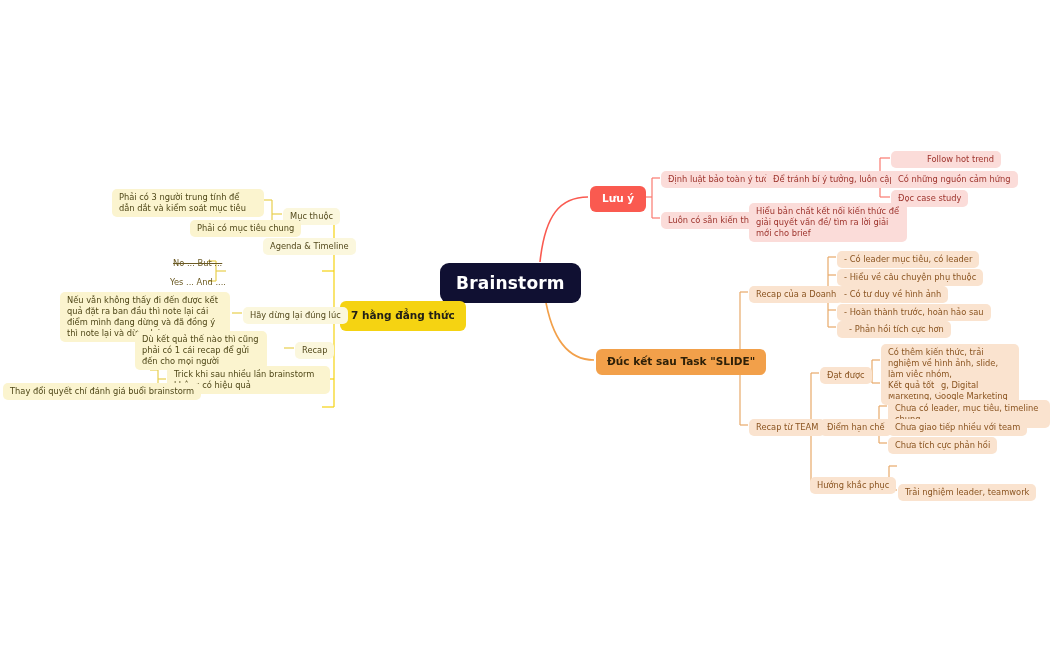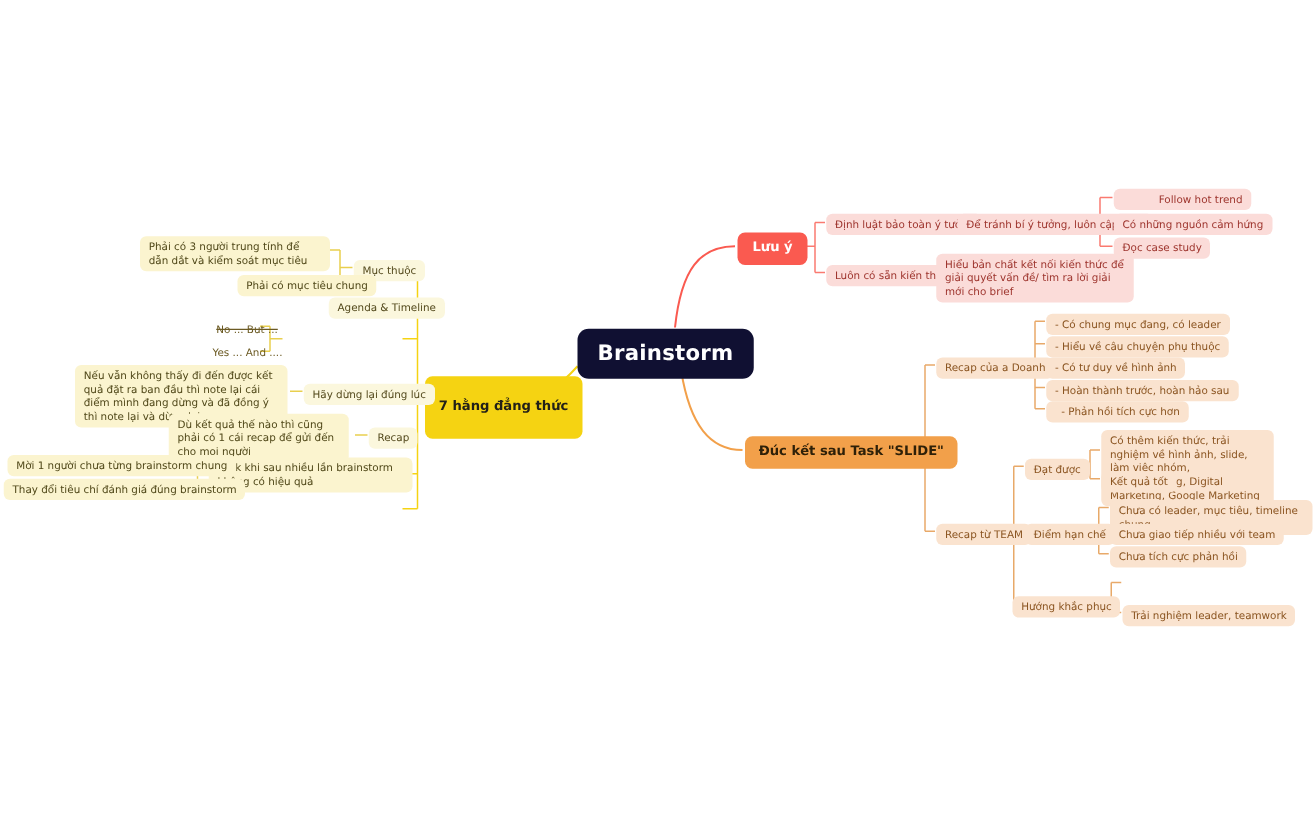--- a/index.html
+++ b/index.html
@@ -10,21 +10,21 @@
 
   .node{position:absolute;box-sizing:border-box;border-radius:5px;
         padding:3px 7px;line-height:1.32;white-space:pre-line;}
 
   
   .root{background:#101032;color:#ffffff;font-size:17px;font-weight:700;
         border-radius:9px;padding:9px 16px;letter-spacing:.2px;}
 
   
   .br-yellow{background:#f5d312;color:#222018;font-size:10.5px;font-weight:700;
-             border-radius:6px;padding:18px 11px;}
+             border-radius:6px;padding:8px 11px;}
   .br-red{background:#fa5a50;color:#ffffff;font-size:10.5px;font-weight:700;
           border-radius:6px;padding:6px 12px;}
   .br-orange{background:#f2a04a;color:#2e2008;font-size:10.5px;font-weight:700;
              border-radius:6px;padding:6px 11px;}
 
   
   .y1{background:#fbf4cf;color:#4f4718;font-size:8.3px;}
   .y2{background:#fbf7dd;color:#53491c;font-size:8.3px;}
   .r1{background:#fbdcd9;color:#9d332c;font-size:8.3px;}
   .o1{background:#fae3cf;color:#8a5420;font-size:8.3px;}
@@ -122,57 +122,56 @@
       <path d="M879 425 L 887 425" stroke="#e8a969"></path>
       <path d="M879 443 L 887 443" stroke="#e8a969"></path>
 
       <path d="M879 483 L 889 483" stroke="#e8a969"></path>
       <path d="M889 466 L 889 490" stroke="#e8a969"></path>
       <path d="M889 466 L 897 466" stroke="#e8a969"></path>
       <path d="M889 490 L 897 490" stroke="#e8a969"></path>
     </g>
   </svg>
 
-  <div class="node root" style="left:462px;top:263px;text-align:center;">Brainstorm</div>
+  <div class="node root" style="left:440px;top:263px;text-align:center;">Brainstorm</div>
 
   <div class="node br-yellow" style="left:340px;top:301px;">7 hằng đẳng thức</div>
   <div class="node br-red" style="left:590px;top:186px;">Lưu ý</div>
   <div class="node br-orange" style="left:596px;top:349px;">Đúc kết sau Task "SLIDE"</div>
 
   <div class="node y2" style="left:283px;top:208px;">Mục thuộc</div>
   <div class="node y1" style="left:112px;top:189px;width:152px;">Phải có 3 người trung tính để dẫn dắt và kiểm soát mục tiêu</div>
   <div class="node y1" style="left:190px;top:220px;">Phải có mục tiêu chung</div>
 
   <div class="node y2" style="left:263px;top:238px;">Agenda &amp; Timeline</div>
 
   <div class="node plain strike" style="left:166px;top:255px;">No ... But ...</div>
   <div class="node plain" style="left:163px;top:274px;">Yes ... And ....</div>
 
   <div class="node y2" style="left:243px;top:307px;">Hãy dừng lại đúng lúc</div>
   <div class="node y1" style="left:60px;top:292px;width:170px;">Nếu vẫn không thấy đi đến được kết quả đặt ra ban đầu thì note lại cái điểm mình đang dừng và đã đồng ý thì note lại và dừng lại</div>
 
   <div class="node y2" style="left:295px;top:342px;">Recap</div>
-  <div class="node y1" style="left:135px;top:331px;width:144px;">Dù kết quả thế nào thì cũng phải có 1 cái recap để gửi đến cho mọi người</div>
+  <div class="node y1" style="left:135px;top:331px;width:132px;">Dù kết quả thế nào thì cũng phải có 1 cái recap để gửi đến cho mọi người</div>
 
   <div class="node y1" style="left:167px;top:366px;width:163px;">Trick khi sau nhiều lần brainstorm không có hiệu quả</div>
-  <div class="node y1" style="left:6px;top:364px;">Mời 1 người chưa từng brainstorm chung</div>
-  <div class="node y1" style="left:3px;top:383px;">Thay đổi tiêu chí đánh giá đúng brainstorm</div>
+  <div class="node y1" style="left:3px;top:383px;">Thay đổi quyết chí đánh giá buổi brainstorm</div>
 
 
   <div class="node r1" style="left:661px;top:171px;">Định luật bảo toàn ý tưởng</div>
   <div class="node r1" style="left:766px;top:171px;">Để tránh bí ý tưởng, luôn cập nhật</div>
   <div class="node r1" style="left:891px;top:151px;padding-left:36px;">Follow hot trend</div>
   <div class="node r1" style="left:891px;top:171px;">Có những nguồn cảm hứng</div>
   <div class="node r1" style="left:891px;top:190px;">Đọc case study</div>
 
   <div class="node r1" style="left:661px;top:212px;">Luôn có sẵn kiến thức</div>
   <div class="node r1" style="left:749px;top:203px;width:158px;">Hiểu bản chất kết nối kiến thức để giải quyết vấn đề/ tìm ra lời giải mới cho brief</div>
 
   <div class="node o1" style="left:749px;top:286px;">Recap của a Doanh</div>
-  <div class="node o1" style="left:837px;top:251px;">- Có chung mục đang, có leader</div>
+  <div class="node o1" style="left:837px;top:251px;">- Có leader mục tiêu, có leader</div>
   <div class="node o1" style="left:837px;top:269px;">- Hiểu về câu chuyện phụ thuộc</div>
   <div class="node o1" style="left:837px;top:286px;">- Có tư duy về hình ảnh</div>
   <div class="node o1" style="left:837px;top:304px;">- Hoàn thành trước, hoàn hảo sau</div>
   <div class="node o1" style="left:837px;top:321px;padding-left:12px;">- Phản hồi tích cực hơn</div>
 
   <div class="node o1" style="left:749px;top:419px;">Recap từ TEAM</div>
 
   <div class="node o1" style="left:820px;top:367px;">Đạt được</div>
   <div class="node o1" style="left:881px;top:344px;width:138px;">Có thêm kiến thức, trải nghiệm về hình ảnh, slide, làm việc nhóm, brainstorming, Digital Marketing, Google Marketing</div>
   <div class="node o1" style="left:881px;top:377px;">Kết quả tốt</div>

